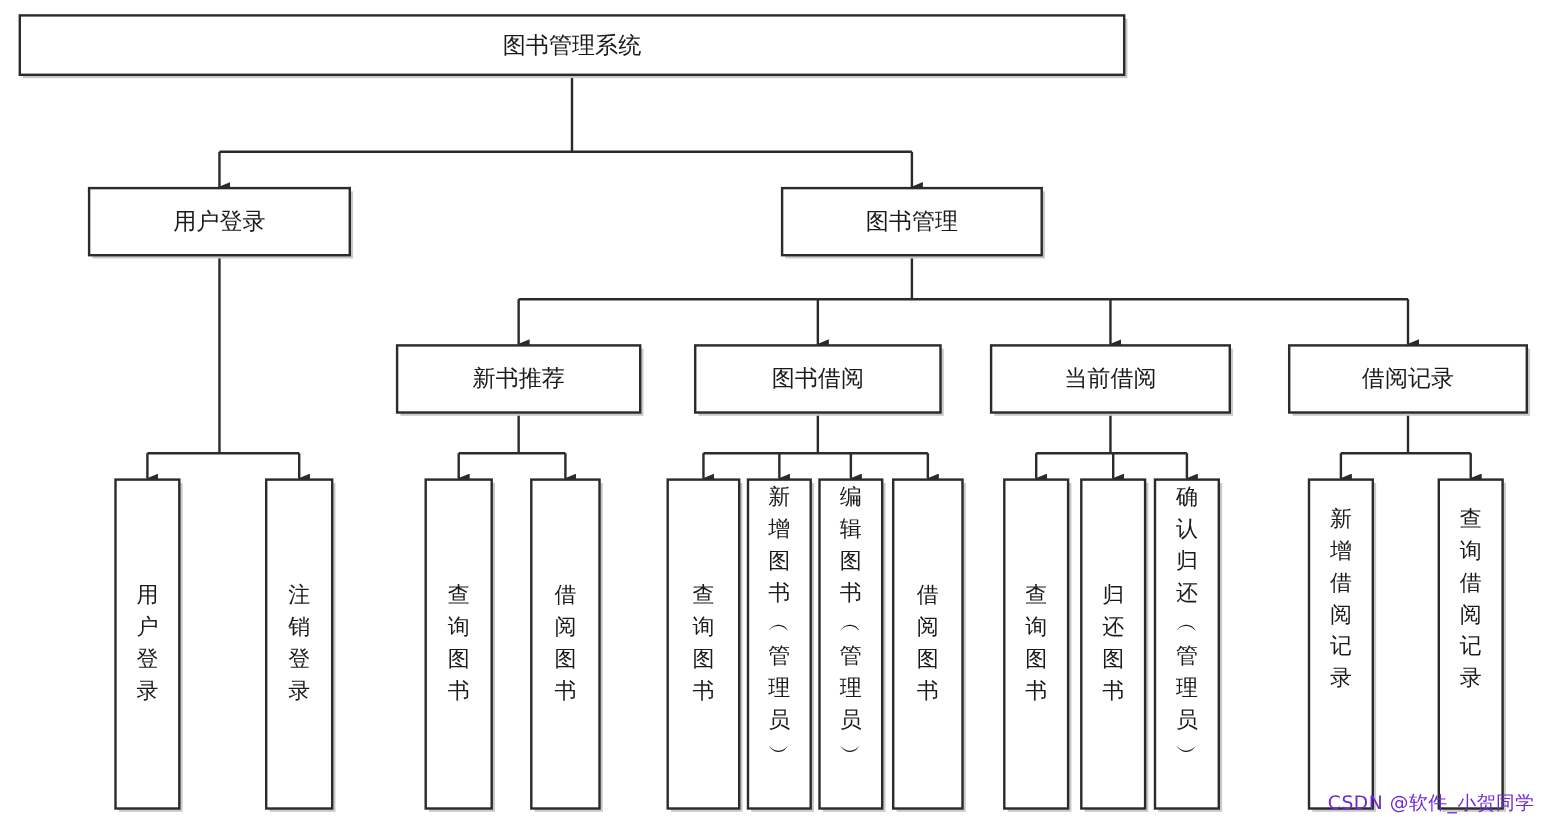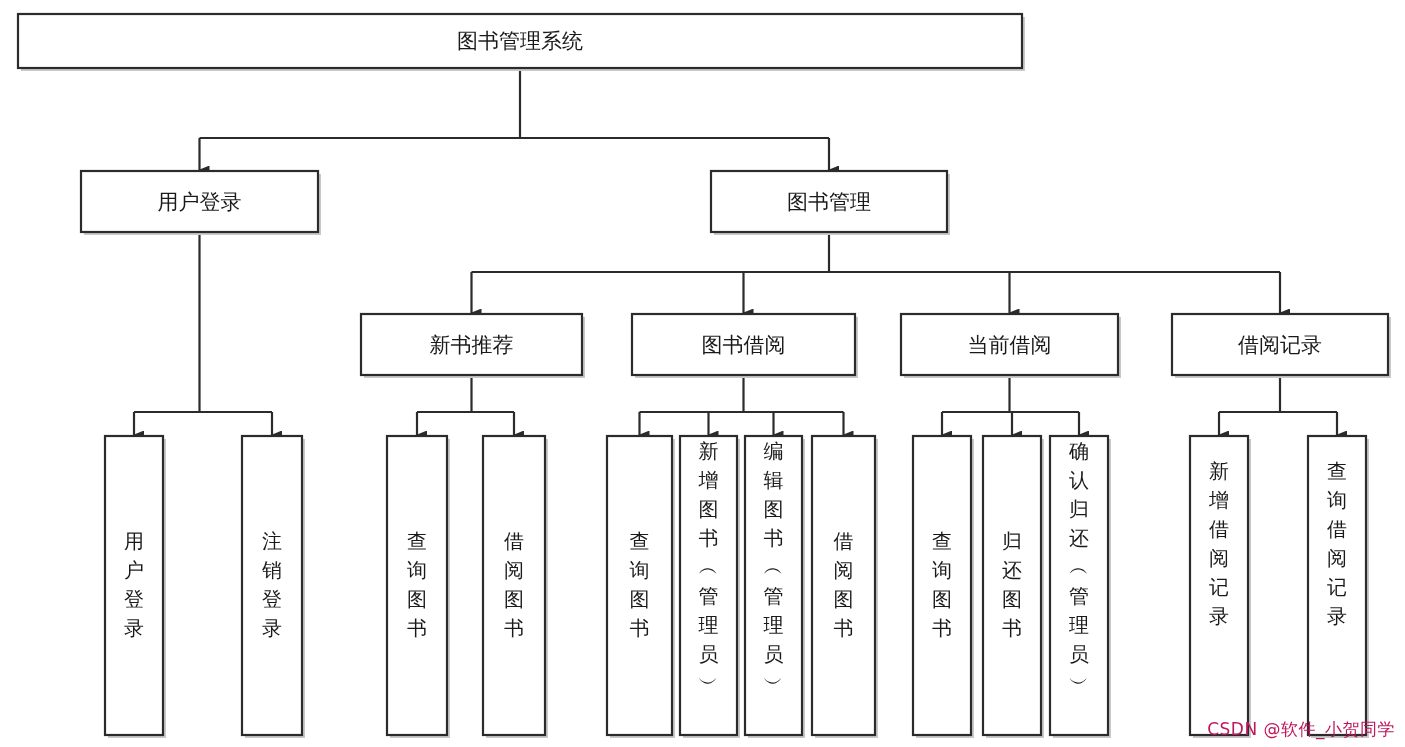--- a/index.html
+++ b/index.html
@@ -52,21 +52,21 @@
     fill: #1a1a1a;
     font-size: 20px;
     text-anchor: middle;
   }
   .watermark-text {
     position: absolute;
     right: 10px;
     bottom: 6px;
     font-family: "DejaVu Sans", "Liberation Sans", sans-serif;
     font-size: 17px;
-    color: #be185d;
+    color: #6d28d9;
     letter-spacing: 0.5px;
     white-space: nowrap;
     user-select: none;
   }
 </style>
 </head>
 <body>
 
 <div id="diagram-root">
 

